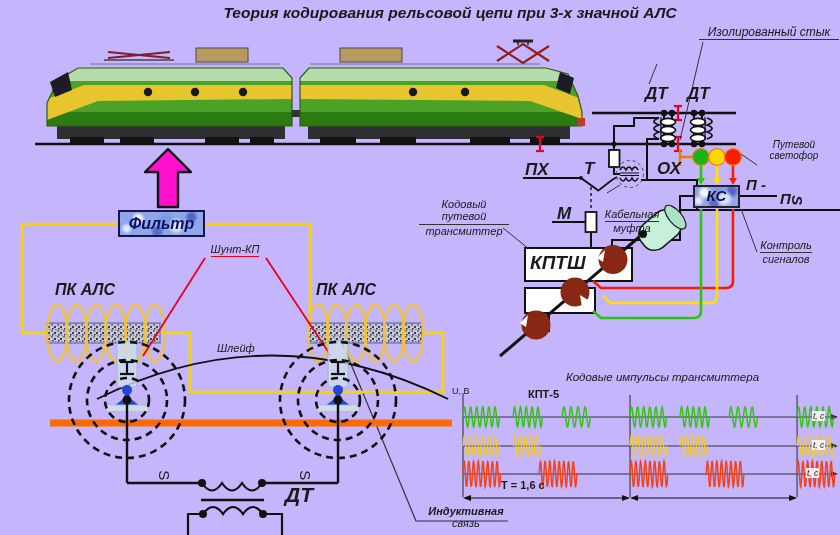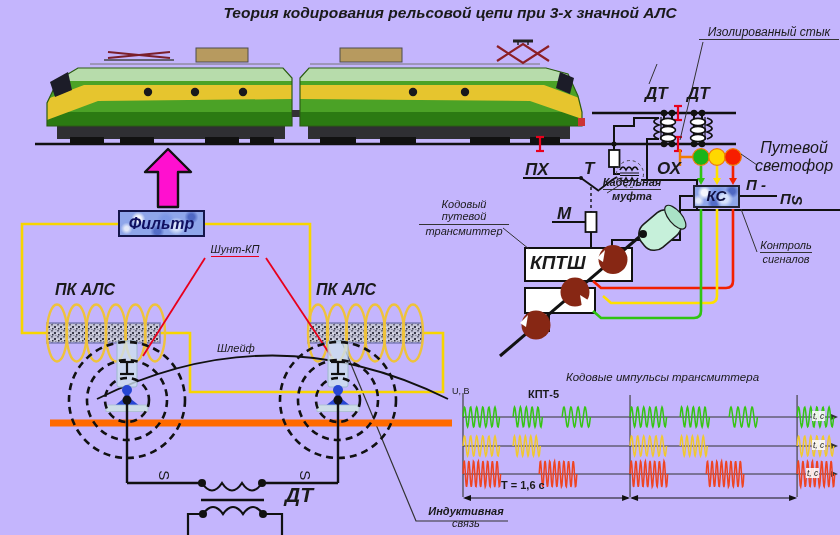--- a/index.html
+++ b/index.html
@@ -363,31 +363,31 @@
 <div class="lbl it" style="left:110px;top:4px;width:680px;text-align:center;font-size:15.5px;font-weight:700;">Теория кодирования рельсовой цепи при 3-х значной АЛС</div>
 
 <div class="lbl it ctr" style="left:699px;top:26px;width:140px;font-size:12px;border-bottom:1.2px solid #333;">
   <span>Изолированный стык</span>
 </div>
 
 
 <div class="lbl it big" style="left:645px;top:84px;">ДТ</div>
 <div class="lbl it big" style="left:687px;top:84px;">ДТ</div>
 
-<div class="lbl it ctr" style="left:752px;top:139px;width:84px;font-size:16px;">
+<div class="lbl it ctr" style="left:752px;top:139px;width:84px;font-size:10px;">
   <span style="display:block;">Путевой</span>
   <span style="display:block;">светофор</span>
 </div>
 
 <div class="lbl it big" style="left:525px;top:160px;">ПХ</div>
 <div class="lbl it big" style="left:584px;top:159px;">Т</div>
 <div class="lbl it big" style="left:657px;top:159px;">ОХ</div>
 <div class="lbl it big" style="left:557px;top:204px;">М</div>
 
-<div class="lbl it ctr small" style="left:601px;top:176px;width:62px;font-weight:bold;">
+<div class="lbl it ctr small" style="left:601px;top:208px;width:62px;">
   <span class="ul">Кабельная</span>
   <span style="display:block;">муфта</span>
 </div>
 
 <div class="lbl it ctr small" style="left:419px;top:198px;width:90px;">
   <span class="ul">Кодовый путевой</span>
   <span style="display:block;">трансмиттер</span>
 </div>
 
 <div class="lbl it" style="left:530px;top:252px;font-size:19px;font-weight:600;">КПТШ</div>

